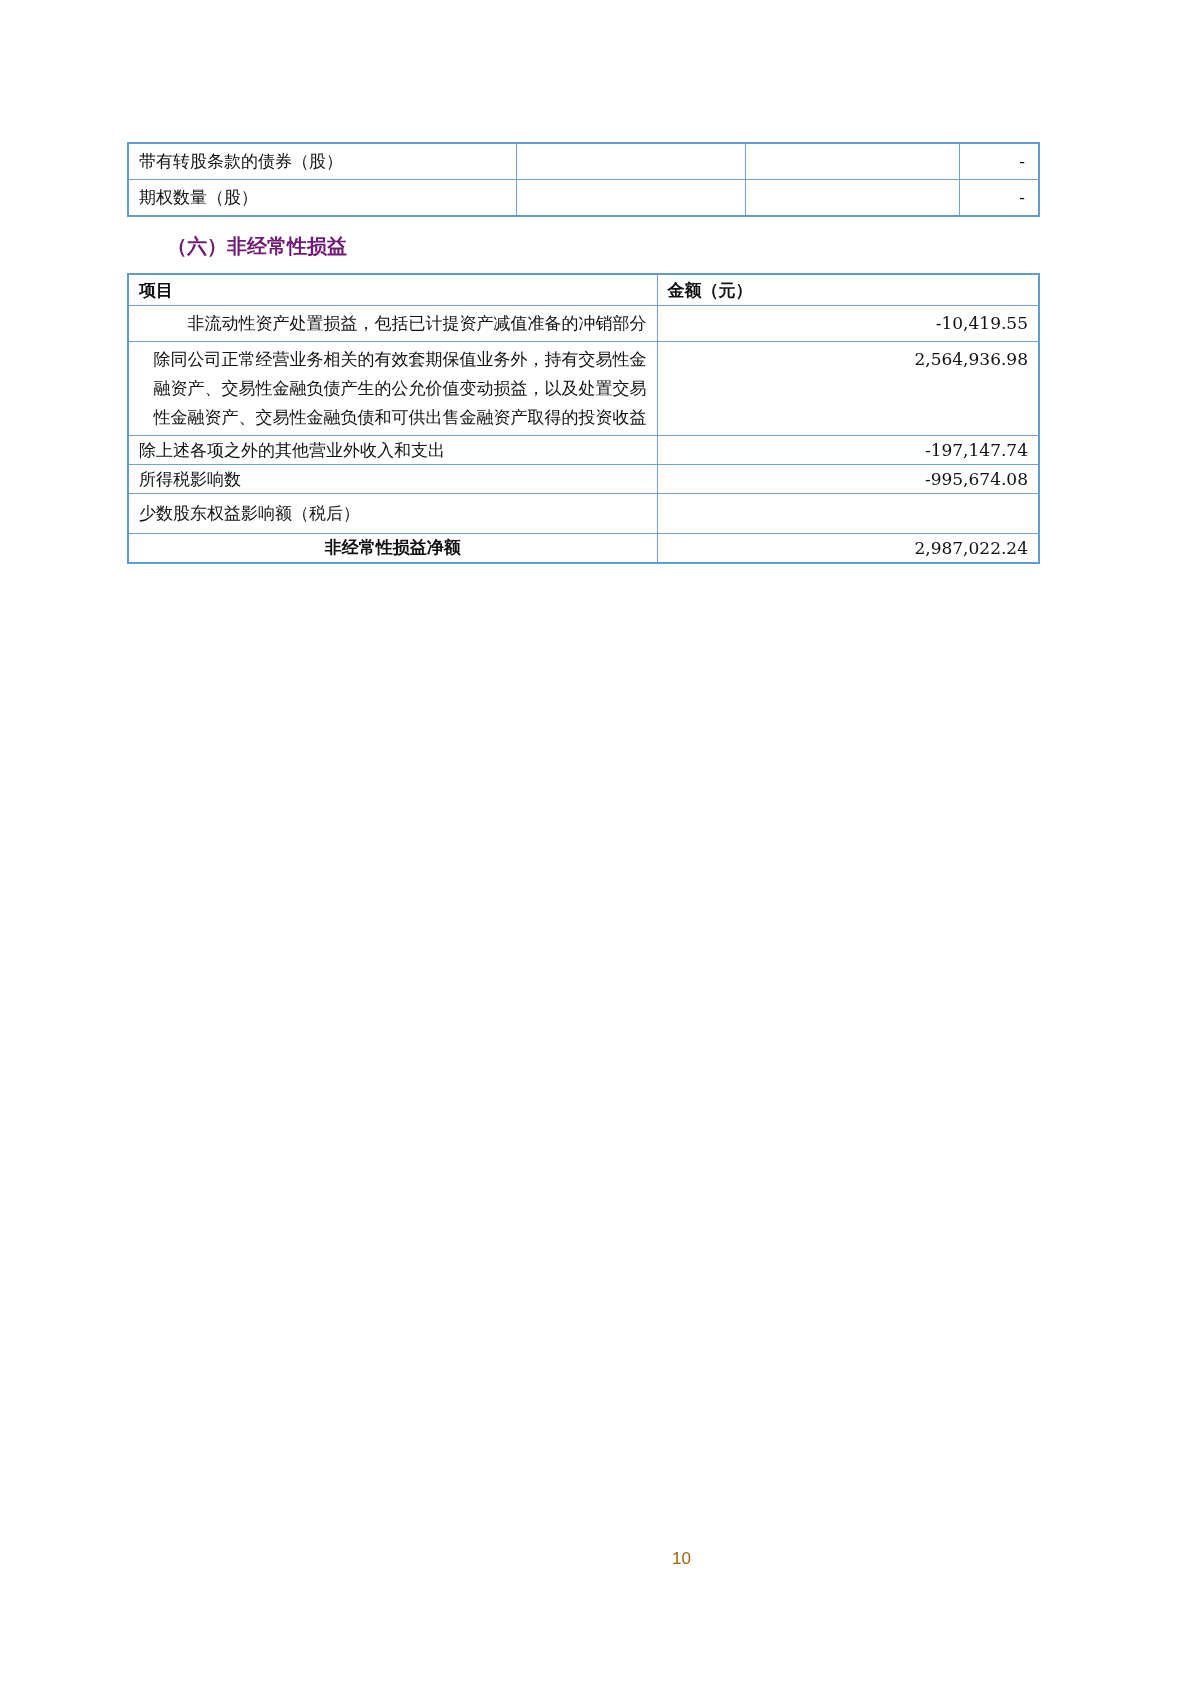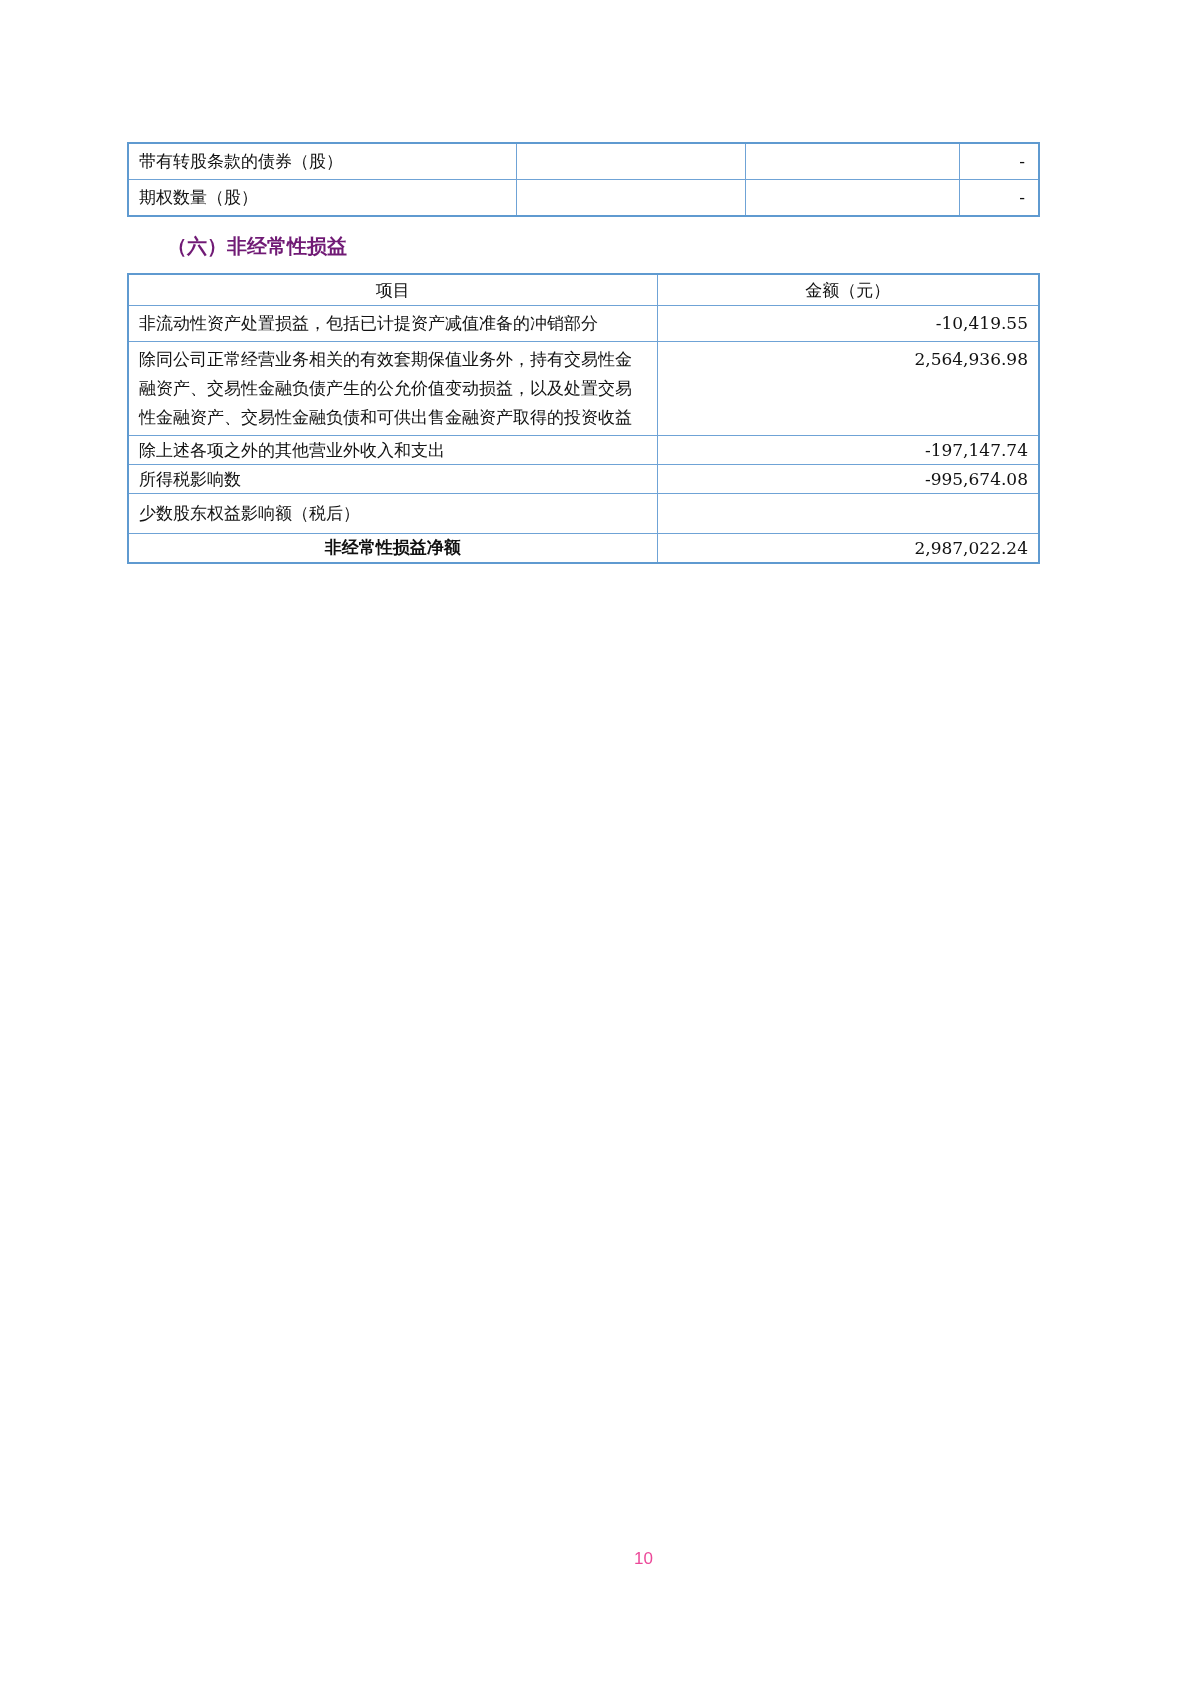--- a/index.html
+++ b/index.html
@@ -45,44 +45,44 @@
   
   .section-heading {
     margin: 16px 0 13px 40px;
     font-family: "Liberation Sans", "DejaVu Sans", sans-serif;
     font-weight: bold;
     font-size: 20px;
     color: #701a75;
   }
   
   .t2 .hdr td {
-    text-align: center;
     height: 24px;
     line-height: 24px;
     padding: 3px 10px;
+    font-weight: bold;
   }
   .t2 .amount {
     text-align: right;
     padding-right: 10px;
   }
-  .t2 .vtop { vertical-align: top; }
+  .t2 .vtop { vertical-align: top; text-align: right; }
   .t2 .single td { height: 22px; line-height: 22px; margin-top: 38px; }
   .t2 .tallrow td { height: 33px; line-height: 33px; }
   .t2 .bold-center {
     text-align: center;
     font-weight: bold;
     font-family: "Liberation Sans", "DejaVu Sans", sans-serif;
   }
   .page-number {
     position: absolute;
-    left: 634px;
+    left: 672px;
     top: 1549px;
     font-family: "Liberation Sans", "DejaVu Sans", sans-serif;
     font-size: 17px;
-    color: #ec4899;
+    color: #a16207;
   }
 </style>
 </head>
 <body>
 
 <div class="page">
   <div class="content">
 
     <table class="doc-table t1">
       <colgroup>

